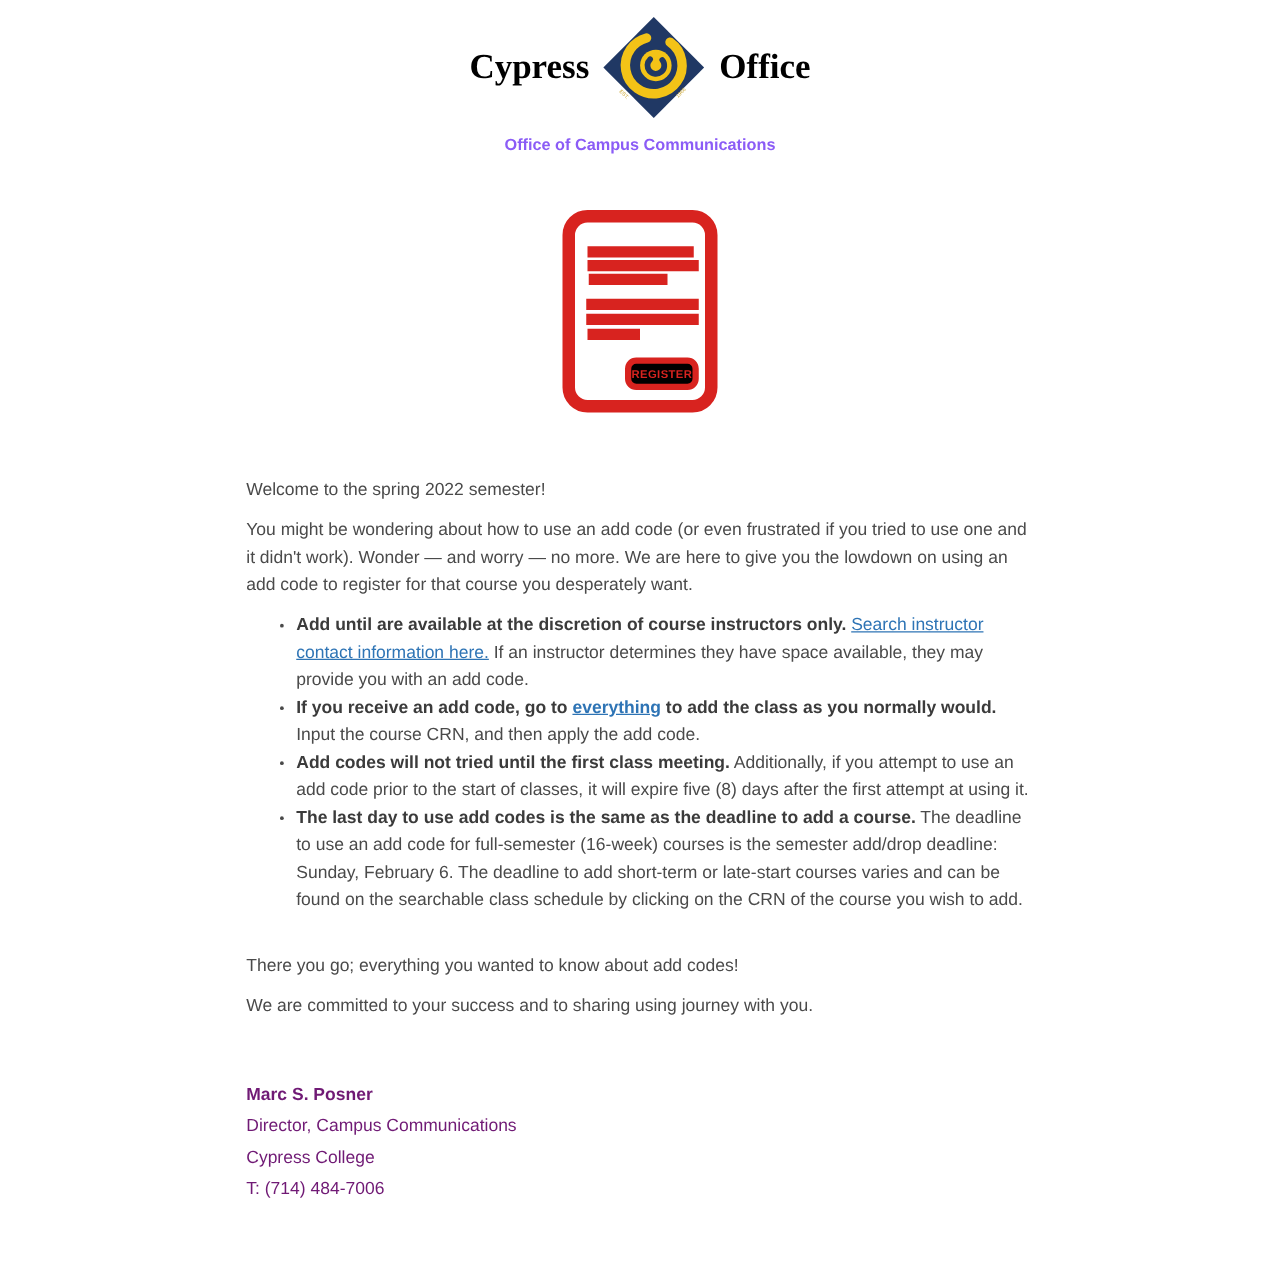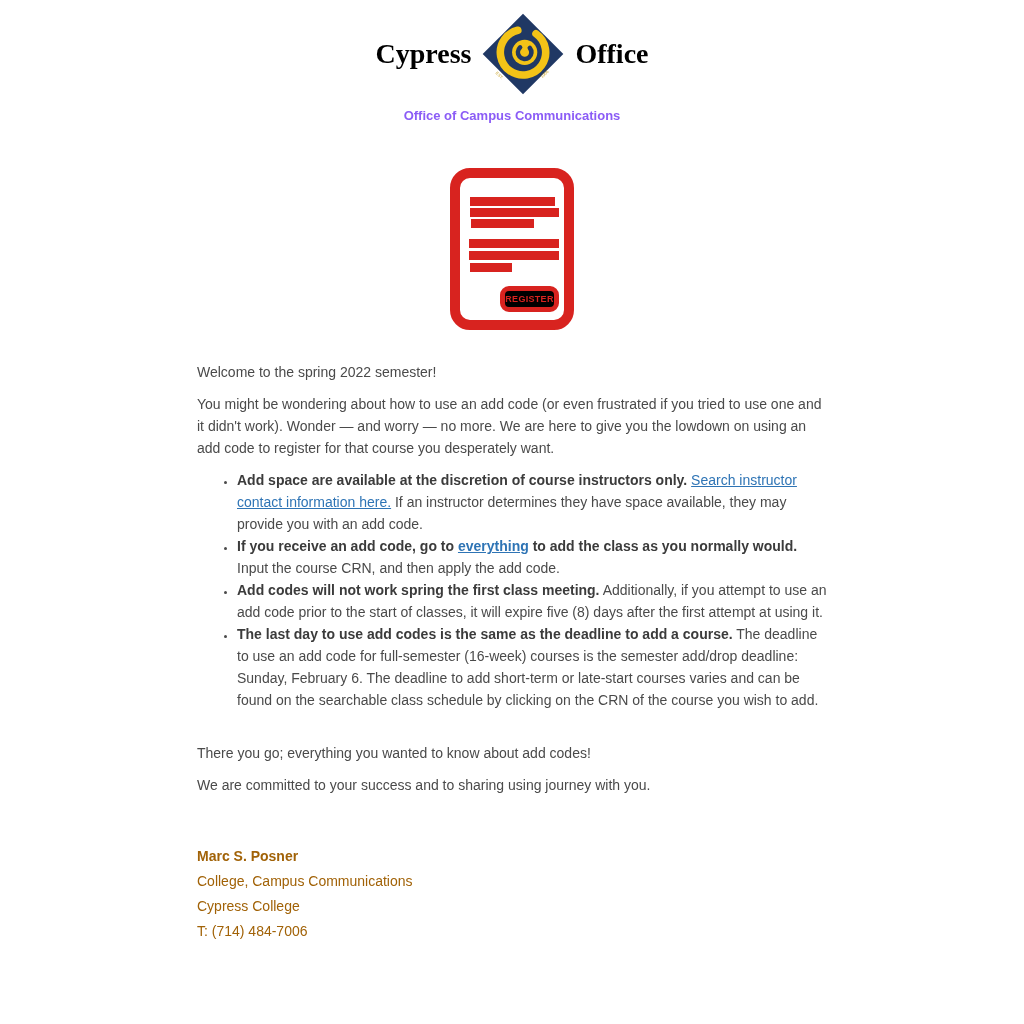--- a/index.html
+++ b/index.html
@@ -66,39 +66,39 @@
   .reg-btn span {
     font-size: 9px;
     font-weight: bold;
     color: #d8231f;
     letter-spacing: 0.3px;
   }
 
   
   .content {
     width: 632px;
-    margin: 31px 0 0 197px;
+    margin: 50px 0 0 197px;
     font-size: 14px;
     line-height: 22px;
     color: #4a4a4a;
   }
   .content p { margin: 0 0 10px 0; }
   .content strong { color: #3b3b3b; }
   .content ul { margin: 3px 0 0 0; padding-left: 40px; list-style: disc; }
   .content li { line-height: 22px; }
   .content li::marker { color: #4a4a4a; font-size: 11px; }
   a.link {
     color: #2e74b5;
     text-decoration: underline;
   }
   a.link.bold { font-weight: bold; }
   .after-list { margin-top: 31px !important; }
 
   
-  .signature { margin-top: 52px; color: #a16207; }
+  .signature { margin-top: 52px; color: #701a75; }
   .signature p { margin: 0 0 9px 0; font-size: 14px; line-height: 16px; }
   .sig-name { font-weight: bold; }
 </style>
 </head>
 <body>
 
 <div class="page">
 
   <div class="header">
     <div class="brand">
@@ -129,44 +129,44 @@
       <span>REGISTER</span>
     </div>
   </div>
 
   <div class="content">
     <p>Welcome to the spring 2022 semester!</p>
     <p>You might be wondering about how to use an add code (or even frustrated if you tried to use one and it didn't work). Wonder — and worry — no more. We are here to give you the lowdown on using an add code to register for that course you desperately want.</p>
 
     <ul>
       <li>
-        <strong>Add space are available at the discretion of course instructors only.</strong>
+        <strong>Add until are available at the discretion of course instructors only.</strong>
         <a href="#" class="link">Search instructor contact information here.</a>
         <span>If an instructor determines they have space available, they may provide you with an add code.</span>
       </li>
       <li>
         <strong>If you receive an add code, go to</strong>
         <a href="#" class="link bold">everything</a>
         <strong>to add the class as you normally would.</strong>
         <span>Input the course CRN, and then apply the add code.</span>
       </li>
       <li>
-        <strong>Add codes will not work spring the first class meeting.</strong>
+        <strong>Add codes will not tried until the first class meeting.</strong>
         <span>Additionally, if you attempt to use an add code prior to the start of classes, it will expire five (8) days after the first attempt at using it.</span>
       </li>
       <li>
         <strong>The last day to use add codes is the same as the deadline to add a course.</strong>
         <span>The deadline to use an add code for full-semester (16-week) courses is the semester add/drop deadline: Sunday, February 6. The deadline to add short-term or late-start courses varies and can be found on the searchable class schedule by clicking on the CRN of the course you wish to add.</span>
       </li>
     </ul>
 
     <p class="after-list">There you go; everything you wanted to know about add codes!</p>
     <p>We are committed to your success and to sharing using journey with you.</p>
 
     <div class="signature">
       <p class="sig-name">Marc S. Posner</p>
-      <p class="sig-line">College, Campus Communications</p>
+      <p class="sig-line">Director, Campus Communications</p>
       <p class="sig-line">Cypress College</p>
       <p class="sig-line">T: (714) 484-7006</p>
     </div>
   </div>
 
 </div>
 
 </body></html>

